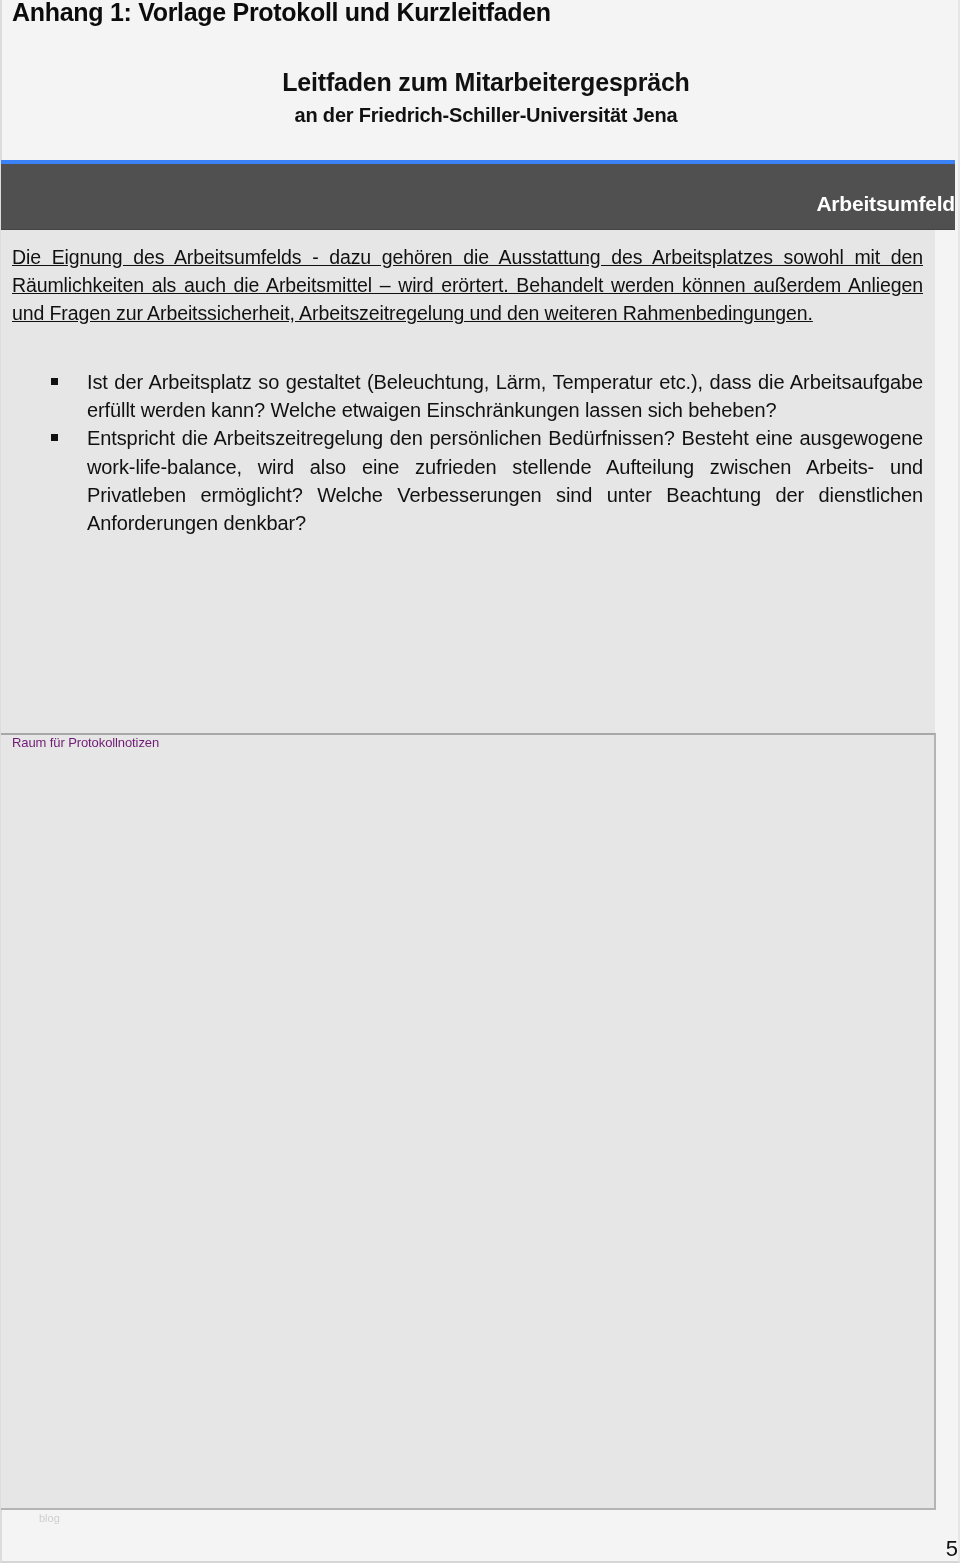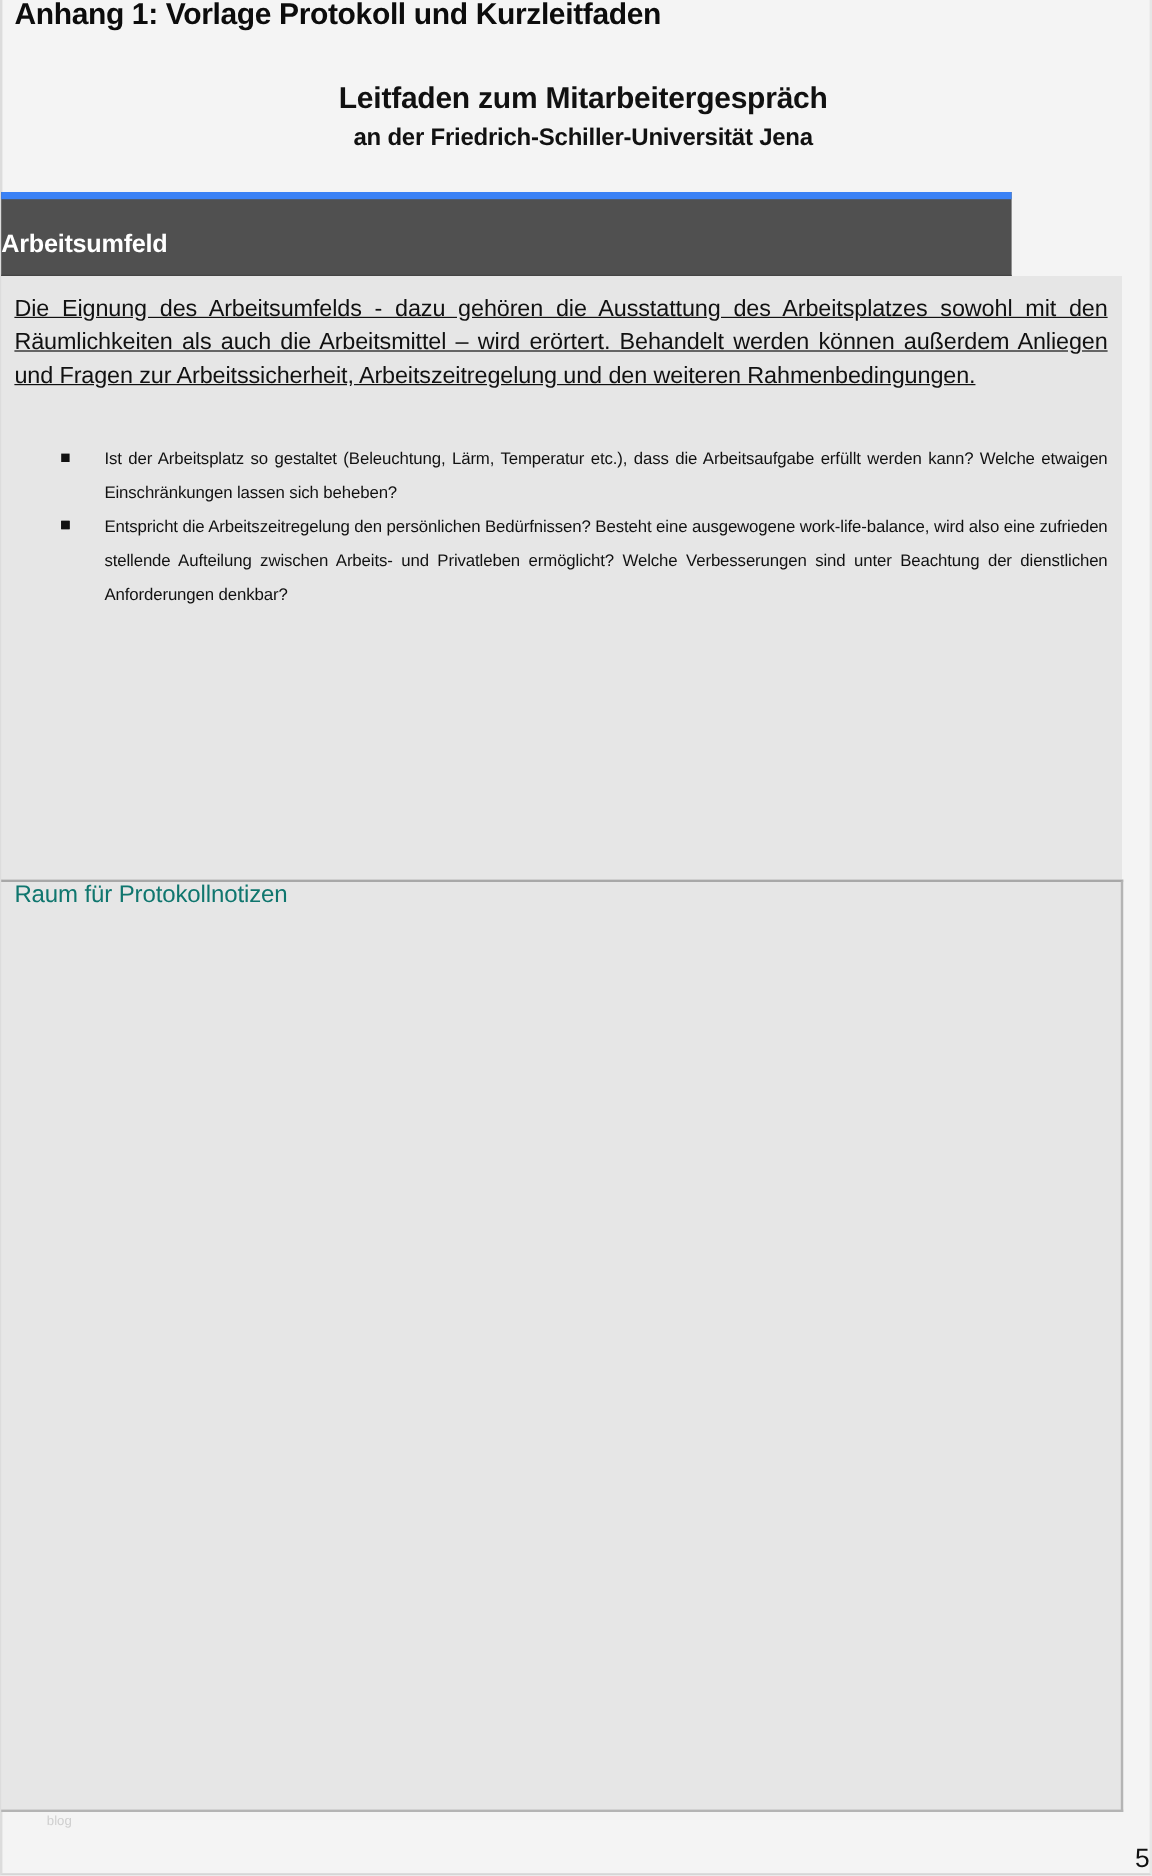--- a/index.html
+++ b/index.html
@@ -47,27 +47,27 @@
       top: 104px;
       text-align: center;
       font-size: 20px;
       font-weight: bold;
       color: #111;
       letter-spacing: -0.2px;
     }
     .section-header {
       position: absolute;
       left: 1px; top: 160px;
-      width: 842px; height: 70px;
+      width: 954px; height: 70px;
       background: #505050;
-      border-top: 6px solid #3b82f6;
+      border-top: 4px solid #3b82f6;
       border-bottom: 1px solid #444;
       display: flex;
       align-items: flex-end;
-      justify-content: flex-start;
+      justify-content: flex-end;
       padding-bottom: 13px;
     }
     .section-header span {
       color: #ffffff;
       font-size: 21px;
       font-weight: bold;
       letter-spacing: -0.2px;
     }
     .content-panel {
       position: absolute;
@@ -88,21 +88,21 @@
     }
     .bullet-list {
       position: absolute;
       left: 12px; top: 368px;
       width: 911px;
       list-style: none;
     }
     .bullet-item {
       position: relative;
       padding-left: 75px;
-      font-size: 14px;
+      font-size: 20px;
       line-height: 28.2px;
       text-align: justify;
       color: #111;
       letter-spacing: -0.1px;
     }
     .bullet-marker {
       position: absolute;
       left: 39px; top: 10px;
       width: 7px; height: 7px;
       background: #111;
@@ -112,22 +112,22 @@
       left: 1px; top: 733px;
       width: 935px; height: 777px;
       background: #e6e6e6;
       border-top: 2px solid #a8a8a8;
       border-right: 2px solid #b4b4b4;
       border-bottom: 2px solid #b4b4b4;
     }
     .notes-label {
       position: absolute;
       left: 12px; top: 735px;
-      font-size: 20px;
-      color: #0f766e;
+      font-size: 13px;
+      color: #701a75;
       letter-spacing: -0.1px;
     }
     .watermark {
       position: absolute;
       left: 39px; top: 1512px;
       font-size: 11px;
       color: #cfcfcf;
     }
     .page-number {
       position: absolute;

